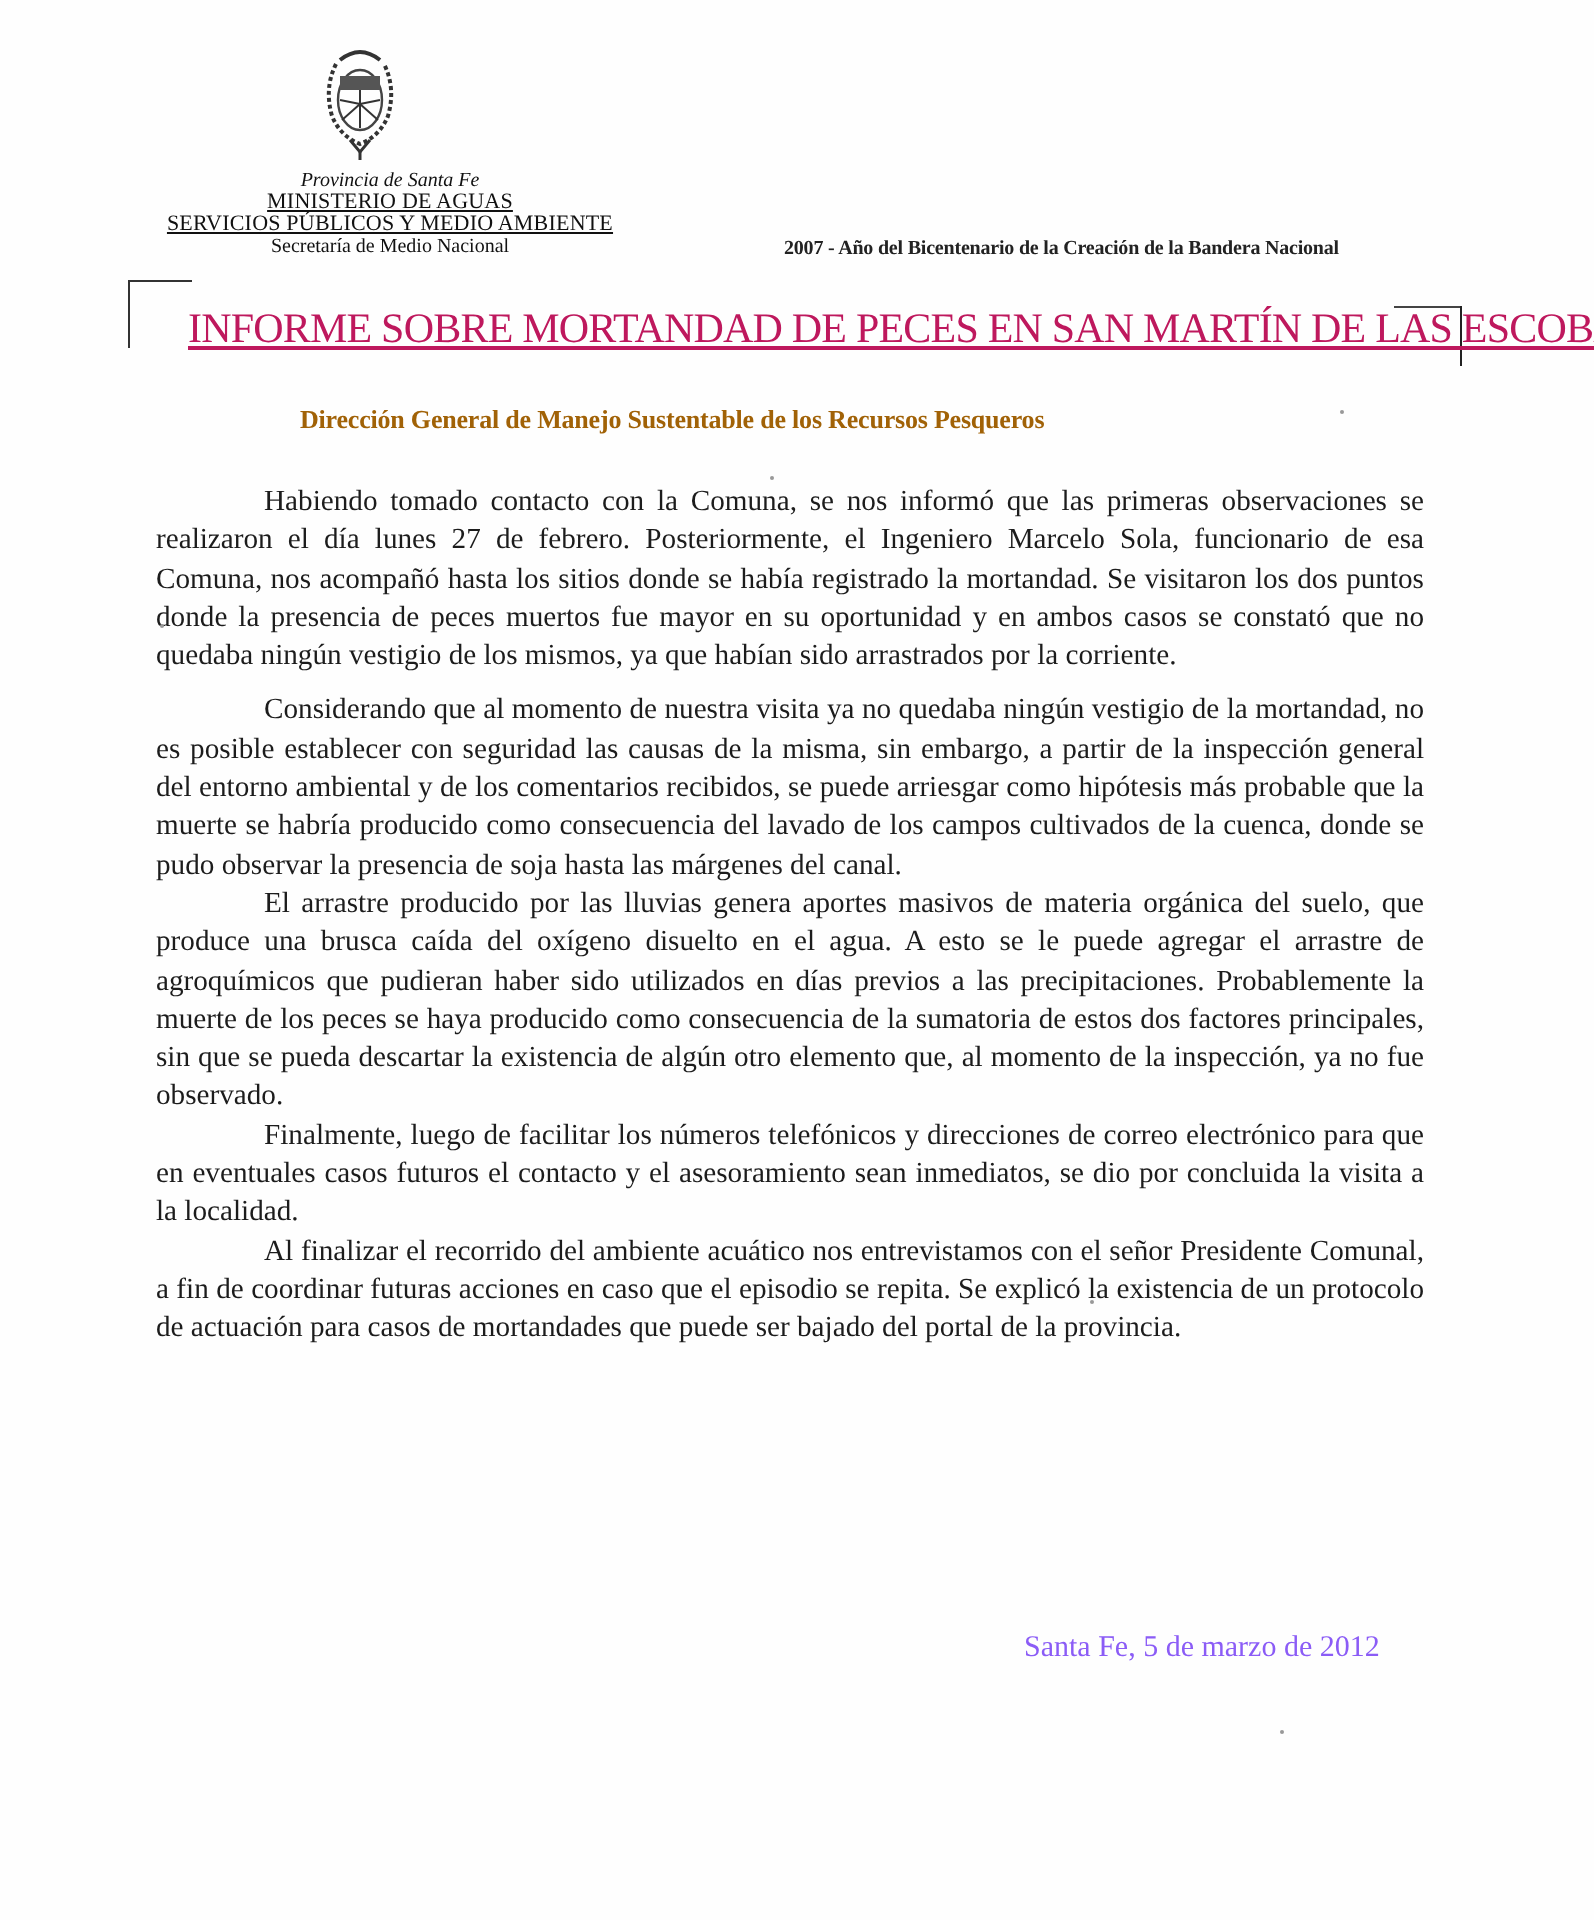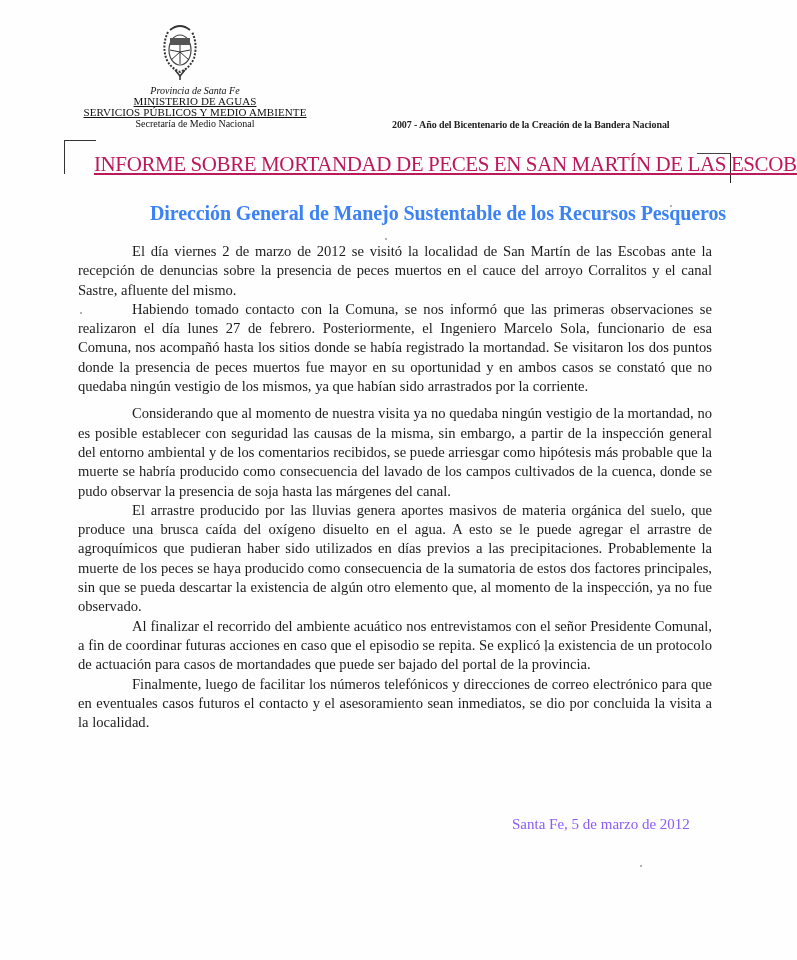--- a/index.html
+++ b/index.html
@@ -86,24 +86,24 @@
       text-underline-offset: 2px;
       white-space: nowrap;
       letter-spacing: -0.4px;
       color: #be185d;
     }
     .doc-subtitle {
       position: absolute;
       left: 150px;
       top: 202px;
       width: 520px;
-      font-size: 20px;
+      font-size: 13px;
       font-weight: bold;
       white-space: nowrap;
-      color: #3b82f6;
+      color: #a16207;
       letter-spacing: -0.1px;
     }
     .body-text {
       position: absolute;
       left: 78px;
       top: 242px;
       width: 634px;
       font-size: 14.6px;
       line-height: 19.3px;
       text-align: justify;
@@ -164,26 +164,25 @@
 
   <div class="corner-tl-h"></div>
   <div class="corner-tl-v"></div>
   <div class="corner-tr-h"></div>
   <div class="corner-tr-v"></div>
 
   <div class="doc-title">INFORME SOBRE MORTANDAD DE PECES EN SAN MARTÍN DE LAS ESCOBAS</div>
   <div class="doc-subtitle">Dirección General de Manejo Sustentable de los Recursos Pesqueros</div>
 
   <div class="body-text">
-    <p>El día viernes 2 de marzo de 2012 se visitó la localidad de San Martín de las Escobas ante la recepción de denuncias sobre la presencia de peces muertos en el cauce del arroyo Corralitos y el canal Sastre, afluente del mismo.</p>
     <p>Habiendo tomado contacto con la Comuna, se nos informó que las primeras observaciones se realizaron el día lunes 27 de febrero. Posteriormente, el Ingeniero Marcelo Sola, funcionario de esa Comuna, nos acompañó hasta los sitios donde se había registrado la mortandad. Se visitaron los dos puntos donde la presencia de peces muertos fue mayor en su oportunidad y en ambos casos se constató que no quedaba ningún vestigio de los mismos, ya que habían sido arrastrados por la corriente.</p>
     <p class="gap">Considerando que al momento de nuestra visita ya no quedaba ningún vestigio de la mortandad, no es posible establecer con seguridad las causas de la misma, sin embargo, a partir de la inspección general del entorno ambiental y de los comentarios recibidos, se puede arriesgar como hipótesis más probable que la muerte se habría producido como consecuencia del lavado de los campos cultivados de la cuenca, donde se pudo observar la presencia de soja hasta las márgenes del canal.</p>
     <p>El arrastre producido por las lluvias genera aportes masivos de materia orgánica del suelo, que produce una brusca caída del oxígeno disuelto en el agua. A esto se le puede agregar el arrastre de agroquímicos que pudieran haber sido utilizados en días previos a las precipitaciones. Probablemente la muerte de los peces se haya producido como consecuencia de la sumatoria de estos dos factores principales, sin que se pueda descartar la existencia de algún otro elemento que, al momento de la inspección, ya no fue observado.</p>
+    <p>Finalmente, luego de facilitar los números telefónicos y direcciones de correo electrónico para que en eventuales casos futuros el contacto y el asesoramiento sean inmediatos, se dio por concluida la visita a la localidad.</p>
     <p>Al finalizar el recorrido del ambiente acuático nos entrevistamos con el señor Presidente Comunal, a fin de coordinar futuras acciones en caso que el episodio se repita. Se explicó la existencia de un protocolo de actuación para casos de mortandades que puede ser bajado del portal de la provincia.</p>
-    <p>Finalmente, luego de facilitar los números telefónicos y direcciones de correo electrónico para que en eventuales casos futuros el contacto y el asesoramiento sean inmediatos, se dio por concluida la visita a la localidad.</p>
   </div>
 
   <div class="signoff">Santa Fe, 5 de marzo de 2012</div>
 
   <div class="speck" style="left:385px;top:238px;"></div>
   <div class="speck" style="left:80px;top:312px;"></div>
   <div class="speck" style="left:670px;top:205px;"></div>
   <div class="speck" style="left:545px;top:650px;"></div>
   <div class="speck" style="left:640px;top:865px;"></div>
 </div>

